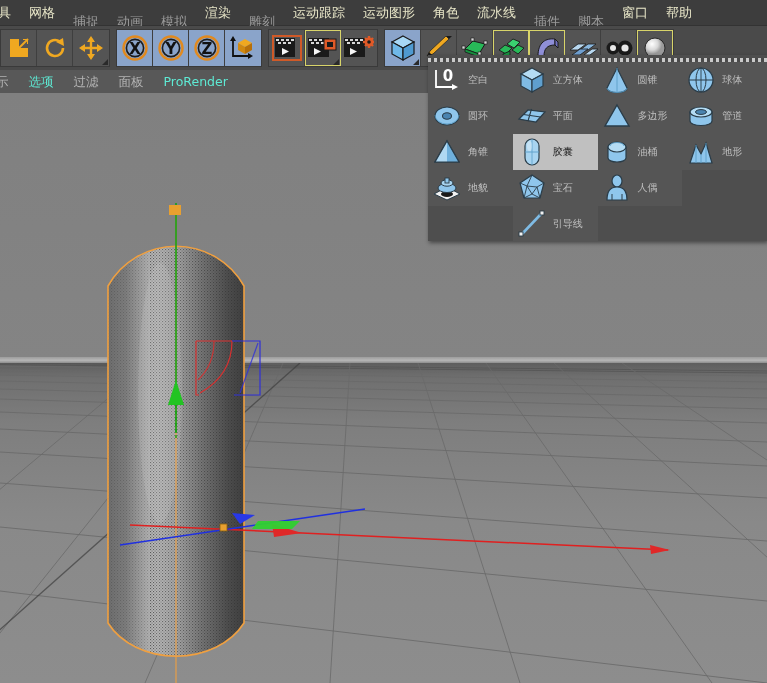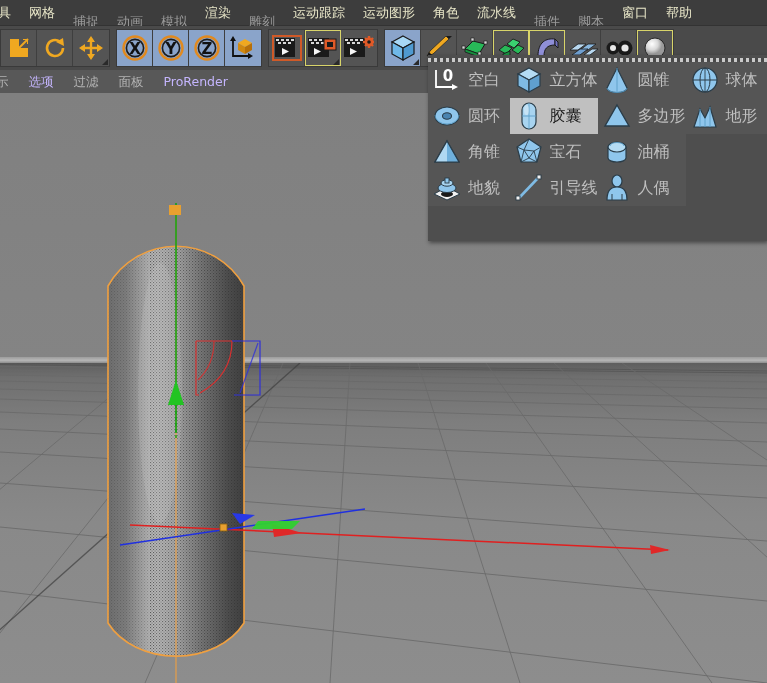--- a/index.html
+++ b/index.html
@@ -96,21 +96,21 @@
     border-bottom: 1px solid #6d6d6d;
   }
   .vtab {
     font-size: 12.5px;
     padding: 0 10px;
     line-height: 22px;
     color: #b4b4b4;
     white-space: nowrap;
     cursor: default;
   }
-  .vtab.hl { color: #c4b5fd; }
+  .vtab.hl { color: #5eead4; }
   .vtab.first { padding-left: 0; margin-left: -4px; }
 
   
   .viewport {
     position: absolute;
     left: 0; top: 93px;
     width: 767px; height: 590px;
     overflow: hidden;
     background: #808080;
   }
@@ -173,21 +173,21 @@
   .pitem.sel { background: #c0c0c0; font-family: Liberation Mono, monospace; }
   .pitem.empty { background: transparent; }
   .pitem .pico {
     width: 32px; height: 32px;
     display: flex;
     align-items: center;
     justify-content: center;
     flex: 0 0 32px;
   }
   .pitem .plabel {
-    font-size: 16px;
+    font-size: 10px;
     color: #bfbfbf;
     margin-left: 5px;
     white-space: nowrap;
   }
   .pitem.sel .plabel { color: #1b1b1b; }
   .pitem .pico svg { display: block; }
 </style>
 </head>
 <body>
 
@@ -632,20 +632,29 @@
           <div class="pitem">
             <span class="pico">
               <svg width="28" height="28" viewBox="0 0 28 28">
       <polygon points="14,2 25,8 14,14 3,8" fill="#b4dcf4" stroke="#2a3c48" stroke-width="1.2"></polygon>
       <polygon points="3,8 14,14 14,26 3,20" fill="#7fbbe4" stroke="#2a3c48" stroke-width="1.2"></polygon>
       <polygon points="25,8 14,14 14,26 25,20" fill="#5f9fce" stroke="#2a3c48" stroke-width="1.2"></polygon>
               </svg>
             </span>
             <span class="plabel">立方体</span>
           </div>
+          <div class="pitem">
+            <span class="pico">
+              <svg width="30" height="22" viewBox="0 0 30 22">
+      <polygon points="2,14 11,5 28,7 19,17" fill="#8fc6ec" stroke="#2a3c48" stroke-width="1.2"></polygon>
+      <path d="M6.5,9.5 L23.5,12 M14.5,4 L11,16" stroke="#2a3c48" stroke-width="1.1"></path>
+              </svg>
+            </span>
+            <span class="plabel">平面</span>
+          </div>
           <div class="pitem sel">
             <span class="pico">
               <svg width="22" height="30" viewBox="0 0 22 30">
       <rect x="4" y="2" width="14" height="26" rx="7" fill="#a8d4f0" stroke="#2a3c48" stroke-width="1.2"></rect>
       <path d="M4 15 h14" stroke="#5b9ec8" stroke-width="0.9"></path>
       <path d="M11 2 L11 28" stroke="#5b9ec8" stroke-width="0.8"></path>
       <ellipse cx="8.5" cy="9" rx="2.5" ry="5" fill="#ffffff" opacity="0.35"></ellipse>
               </svg>
             </span>
             <span class="plabel">胶囊</span>
@@ -723,20 +732,30 @@
       <circle cx="14" cy="14" r="12" fill="#8fc6ec" stroke="#2a3c48" stroke-width="1.2"></circle>
       <ellipse cx="14" cy="14" rx="5" ry="12" fill="none" stroke="#2a3c48" stroke-width="1"></ellipse>
       <path d="M2,14 h24" stroke="#2a3c48" stroke-width="1"></path>
       <path d="M14,2 L14,26" stroke="#2a3c48" stroke-width="0.9"></path>
               </svg>
             </span>
             <span class="plabel">球体</span>
           </div>
           <div class="pitem">
             <span class="pico">
+              <svg width="28" height="24" viewBox="0 0 28 24">
+      <path d="M3,8 L3,17 A11,4.5 0 0 0 25,17 L25,8 Z" fill="#8fc6ec" stroke="#2a3c48" stroke-width="1.2"></path>
+      <ellipse cx="14" cy="8" rx="11" ry="5" fill="#b4dcf4" stroke="#2a3c48" stroke-width="1.2"></ellipse>
+      <ellipse cx="14" cy="8" rx="5.5" ry="2.4" fill="#4a84b0" stroke="#2a3c48" stroke-width="1"></ellipse>
+              </svg>
+            </span>
+            <span class="plabel">管道</span>
+          </div>
+          <div class="pitem">
+            <span class="pico">
               <svg width="28" height="26" viewBox="0 0 28 26">
       <polygon points="3,24 9,6 14,15 19,4 25,24" fill="#8fc6ec" stroke="#2a3c48" stroke-width="1.2"></polygon>
       <path d="M9,6 L9,24 M19,4 L19,24 M14,15 L14,24" stroke="#5b9ec8" stroke-width="0.9"></path>
               </svg>
             </span>
             <span class="plabel">地形</span>
           </div>
           <div class="pitem empty">
             <span class="pico"></span>
             <span class="plabel"></span>

